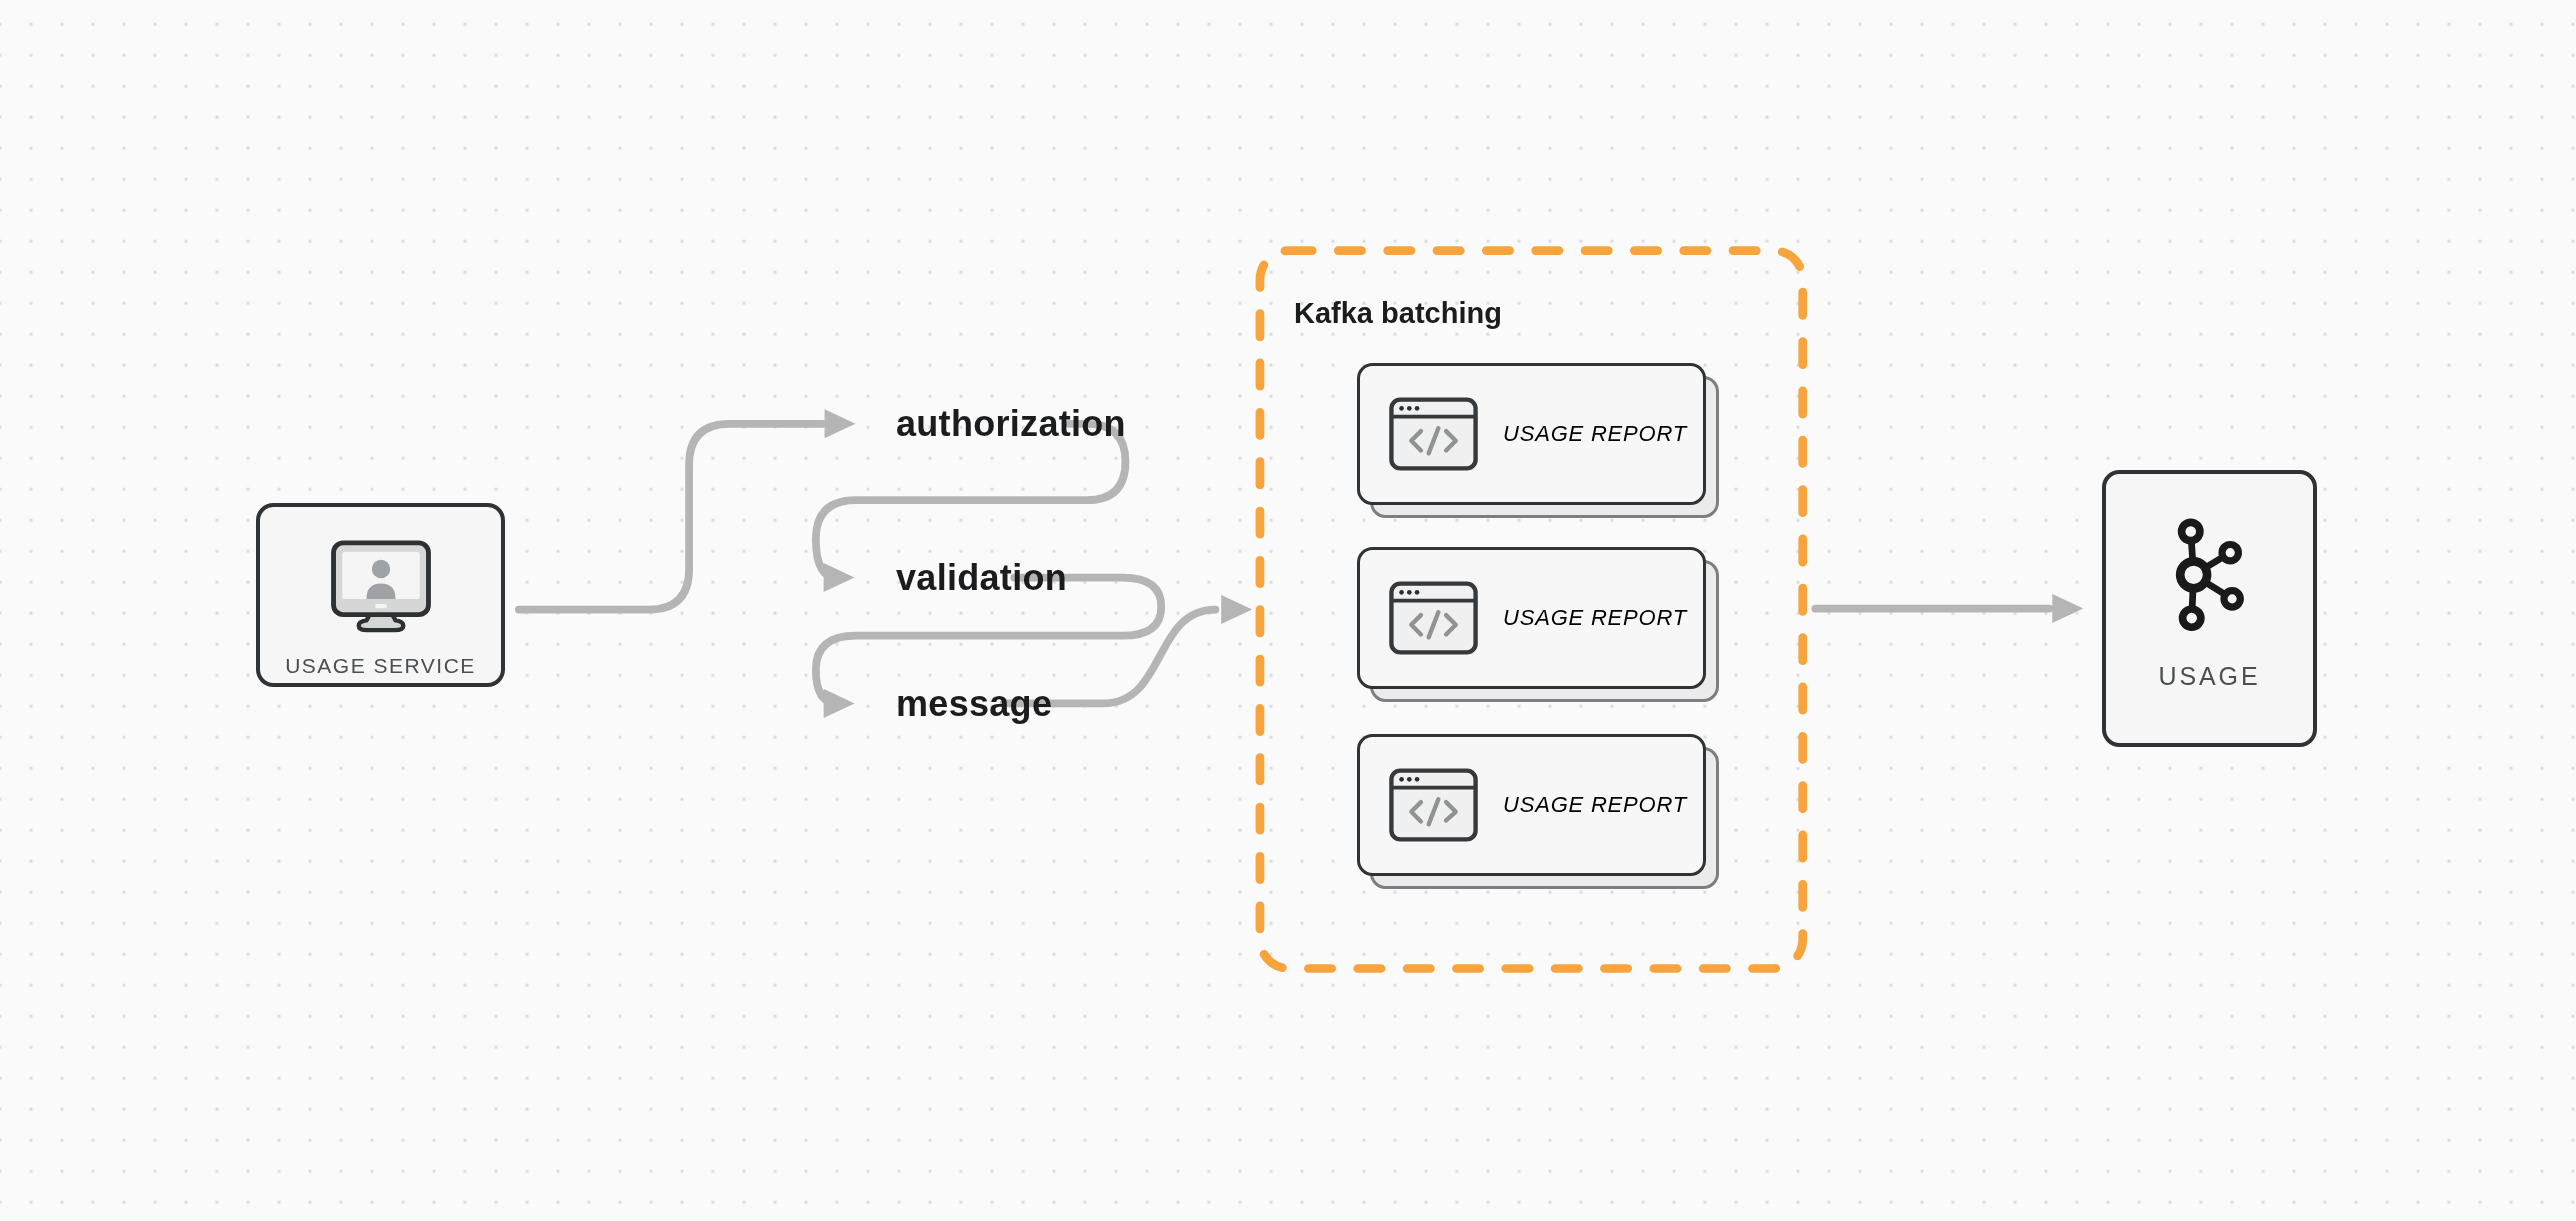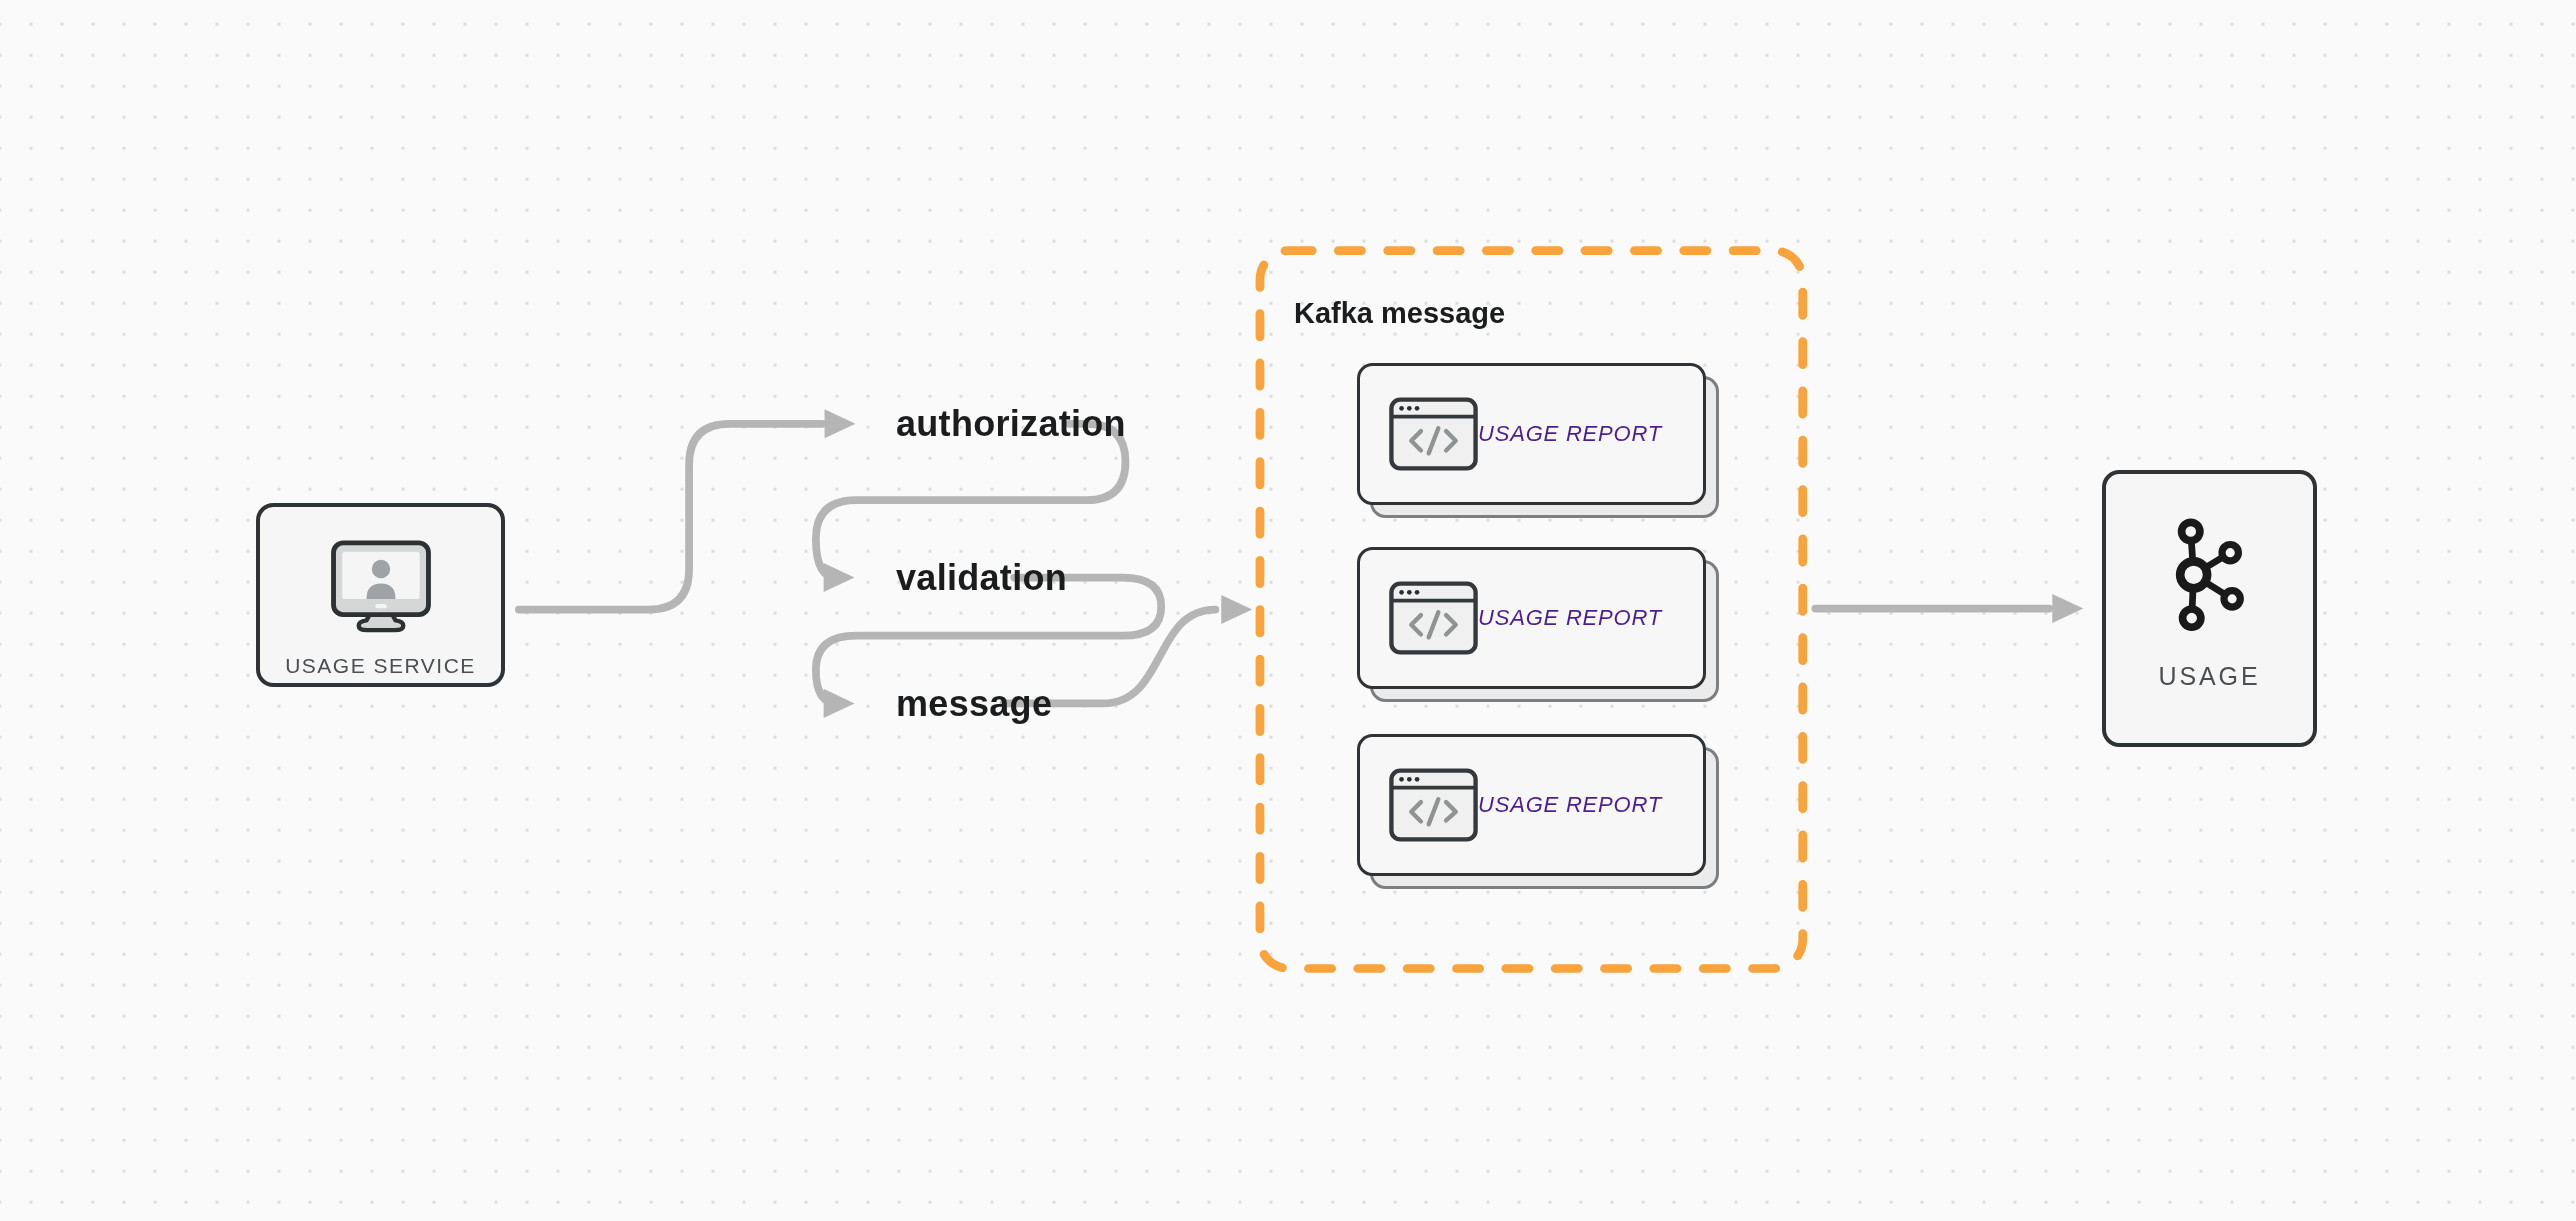--- a/index.html
+++ b/index.html
@@ -44,22 +44,23 @@
     position:absolute;left:12.6px;top:12.6px;width:349px;height:142px;
     box-sizing:border-box;background:#eaebea;border:3.9px solid #7b7f82;border-radius:15.5px;
   }
   .card-front{
     position:absolute;left:0;top:0;width:349px;height:142px;
     box-sizing:border-box;background:#f6f7f6;border:3.9px solid #2f3336;border-radius:15.5px;
     display:flex;align-items:center;
   }
   .card-front svg{margin-left:29px;flex:0 0 auto;}
   .card-label{
+    margin-left:25px;
     font-size:22px;font-style:italic;font-weight:400;
-    color:#4c1d95;letter-spacing:0.8px;white-space:nowrap;text-align:center;
+    color:#000000;letter-spacing:0.8px;white-space:nowrap;text-align:center;
   }
 </style>
 </head>
 <body>
 
 <div class="canvas">
 
   <svg class="overlay" width="2576" height="1221" viewBox="0 0 2662 1262">
     <g fill="none" stroke="#b4b5b4" stroke-width="8" stroke-linecap="round" stroke-linejoin="round">
       <path d="M 536 630 L 670 630 Q 712 630 712 588 L 712 480 Q 712 438 754 438 L 850 438"></path>
@@ -87,21 +88,21 @@
       <path d="M37 61 Q37 45 52 45 Q67 45 67 61 Z" fill="#a0a3a5"></path>
       <rect x="46" y="66" width="12" height="4.5" rx="2.2" fill="#f4f5f4"></rect>
     </svg>
     <div class="node-label">USAGE SERVICE</div>
   </div>
 
   <div class="step-label" style="top:405px">authorization</div>
   <div class="step-label" style="top:559px">validation</div>
   <div class="step-label" style="top:685px">message</div>
 
-  <div class="group-title">Kafka message</div>
+  <div class="group-title">Kafka batching</div>
 
   <div class="card" style="top:363px">
     <div class="card-back"></div>
     <div class="card-front">
       <svg width="89" height="74" viewBox="0 0 92 76">
         <rect x="2.5" y="2.5" width="87" height="71" rx="9" fill="#eff0ef" stroke="#35393c" stroke-width="4.5"></rect>
         <line x1="3" y1="20" x2="89" y2="20" stroke="#35393c" stroke-width="4"></line>
         <circle cx="13" cy="11.5" r="2.4" fill="#2c2f32"></circle>
         <circle cx="21" cy="11.5" r="2.4" fill="#2c2f32"></circle>
         <circle cx="29" cy="11.5" r="2.4" fill="#2c2f32"></circle>

